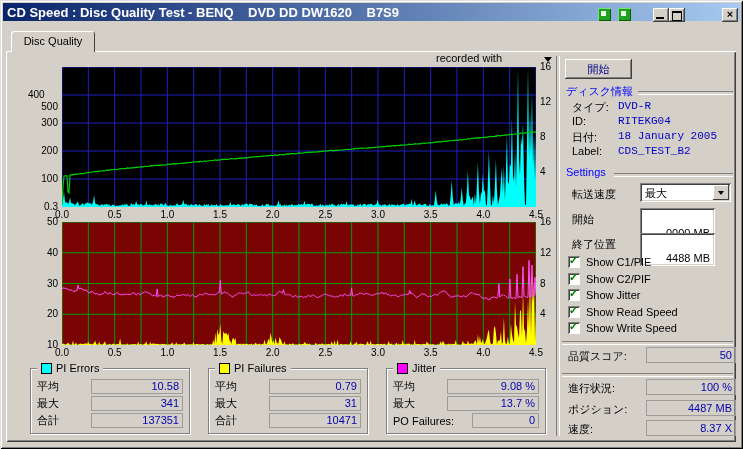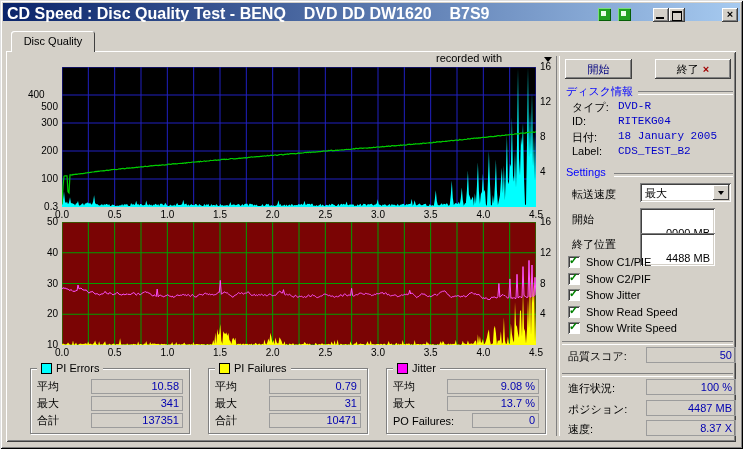--- a/index.html
+++ b/index.html
@@ -1,21 +1,21 @@
 <!DOCTYPE html>
 <html><head>
 <meta charset="utf-8">
 <style>
   html,body{margin:0;padding:0;background:#fff;}
   .window{position:relative;width:743px;height:449px;background:#d4d0c8;
     font-family:"Liberation Sans",sans-serif;font-size:11px;color:#000;overflow:hidden;
     box-shadow: inset 1px 1px #dfdfdf, inset -1px -1px #000, inset 2px 2px #fff, inset -2px -2px #808080;}
   .titlebar{position:absolute;left:3px;top:3px;right:3px;height:18px;
     background:linear-gradient(90deg,#0a246a,#a6caf0);}
-  .title-text{position:absolute;left:4px;top:2px;color:#fff;font-weight:bold;font-size:16px;white-space:pre;}
+  .title-text{position:absolute;left:4px;top:2px;color:#fff;font-weight:bold;font-size:13px;white-space:pre;}
   .tb-green{position:absolute;top:5px;width:13px;height:13px;background:#22a022;
     box-shadow: inset 1px 1px #7ade7a, inset -1px -1px #065d06;}
   .tb-green::after{content:"";position:absolute;left:3px;top:3px;width:5px;height:5px;background:#eaffea;}
   .tb-btn{position:absolute;top:5px;width:16px;height:14px;background:#d4d0c8;text-align:center;
     line-height:13px;font-size:11px;font-weight:bold;
     box-shadow: inset -1px -1px #404040, inset 1px 1px #fff, inset -2px -2px #808080, inset 2px 2px #d4d0c8;}
   .glyph-min{position:absolute;left:3px;bottom:3px;width:8px;height:2px;background:#000;}
   .glyph-max{position:absolute;left:3px;top:3px;width:8px;height:7px;border:1px solid #000;border-top-width:2px;}
   .tab{position:absolute;left:11px;top:31px;width:84px;height:21px;background:#d4d0c8;text-align:center;
     line-height:20px;border-radius:3px 3px 0 0;
@@ -207,21 +207,20 @@
         <span class="lg-val">13.7 %</span>
       </div>
       <div class="lg-row">
         <span class="lg-label">PO Failures:</span>
         <span class="lg-val">0</span>
       </div>
     </div>
   </div>
 
   <button class="btn btn-start">開始</button>
-  <button class="btn btn-exit"><span>終了</span><span class="exit-x">×</span></button>
 
   <div class="grp-title" style="left:566px;top:84px">ディスク情報</div>
   <div class="hline" style="left:638px;top:91px;width:95px"></div>
 
   <span class="inf-label" style="top:100px">タイプ:</span>
   <span class="inf-val" style="top:100px">DVD-R</span>
   <span class="inf-label" style="top:115px">ID:</span>
   <span class="inf-val" style="top:115px">RITEKG04</span>
   <span class="inf-label" style="top:130px">日付:</span>
   <span class="inf-val" style="top:130px">18 January 2005</span>

